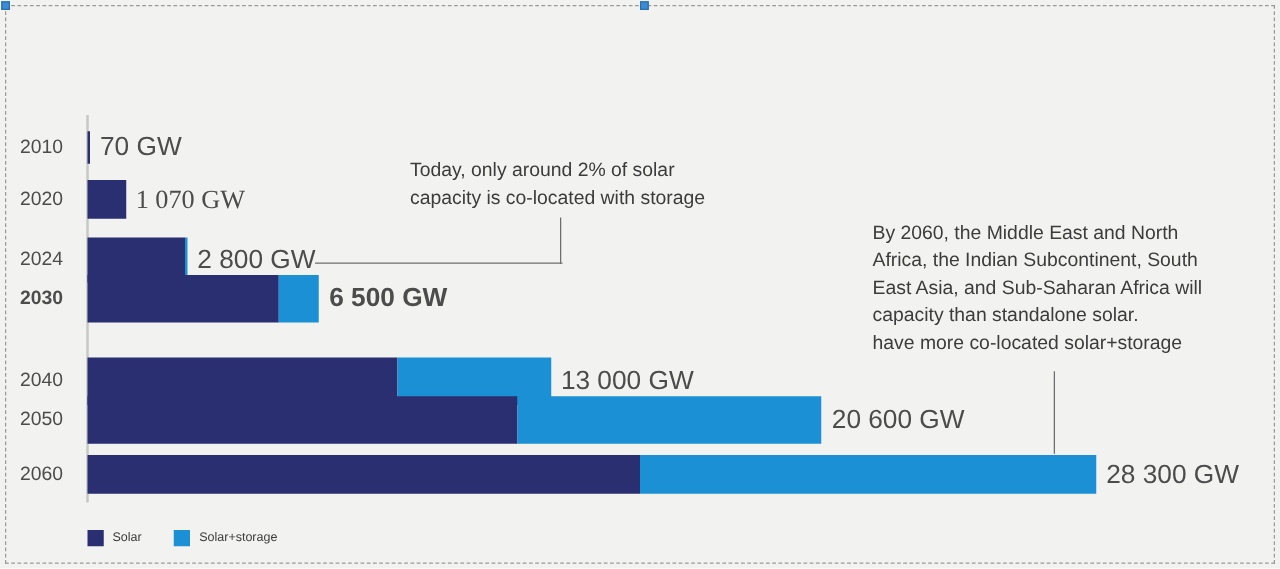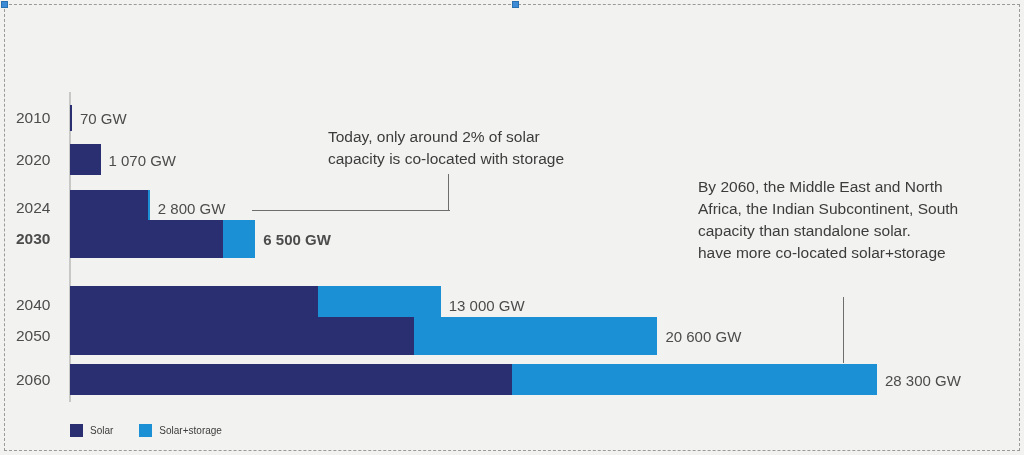--- a/index.html
+++ b/index.html
@@ -76,21 +76,21 @@
     position: absolute;
     top: 0;
     height: 100%;
     display: flex;
   }
   .seg { height: 100%; }
   .seg-solar   { background: #2a2f72; }
   .seg-storage { background: #1b90d4; }
   .value-label {
     position: absolute;
-    font-size: 15px;
+    font-size: 21px;
     color: #4c4c4c;
     white-space: nowrap;
     top: 50%;
     transform: translateY(-50%);
   }
 
   
   .annot {
     position: absolute;
     font-size: 15.5px;
@@ -153,21 +153,21 @@
           <div class="bar-wrap" style="left: 70px;">
             <div class="seg seg-solar" style="width: 2px; background: rgb(42, 47, 114);"></div>
           </div>
           <div class="value-label" style="left: 79.9961px;">70 GW</div>
         </div>
         <div class="row" style="top: 144px; height: 31px; width: 1024px;">
           <div class="year-label" style="left: 16px; top: 50%; transform: translateY(-50%); right: auto;">2020</div>
           <div class="bar-wrap" style="left: 70px;">
             <div class="seg seg-solar" style="width: 30.512px; background: rgb(42, 47, 114);"></div>
           </div>
-          <div class="value-label" style="left: 108.512px;">1 070 GW</div>
+          <div class="value-label" style="left: 108.512px; font-family: Liberation Serif, serif;">1 070 GW</div>
         </div>
         <div class="row" style="top: 190px; height: 36px; width: 1024px;">
           <div class="year-label" style="left: 16px; top: 50%; transform: translateY(-50%); right: auto;">2024</div>
           <div class="bar-wrap" style="left: 70px;">
             <div class="seg seg-solar" style="width: 78.1336px; background: rgb(42, 47, 114);"></div>
             <div class="seg seg-storage" style="width: 2px; background: rgb(27, 144, 212);"></div>
           </div>
           <div class="value-label" style="left: 157.845px;">2 800 GW</div>
         </div>
         <div class="row" style="top: 220px; height: 38px; width: 848px; font-weight: bold;">
@@ -208,20 +208,21 @@
   <div class="annot annot-1">
     <div>Today, only around 2% of solar</div>
     <div>capacity is co-located with storage</div>
   </div>
   <div class="leader leader-h1"></div>
   <div class="leader leader-v1"></div>
 
   <div class="annot annot-2">
     <div>By 2060, the Middle East and North</div>
     <div>Africa, the Indian Subcontinent, South</div>
+    <div>East Asia, and Sub-Saharan Africa will</div>
     <div>capacity than standalone solar.</div>
     <div>have more co-located solar+storage</div>
   </div>
   <div class="leader leader-v2"></div>
 
   <div class="legend">
     <div class="legend-item">
       <span class="legend-swatch" style="background: rgb(42, 47, 114);"></span>
       <span class="legend-text">Solar</span>
     </div>

